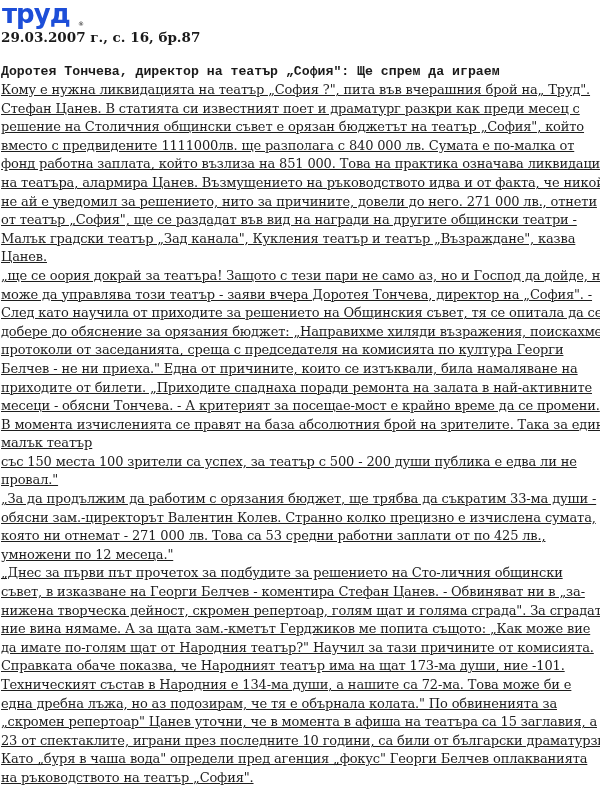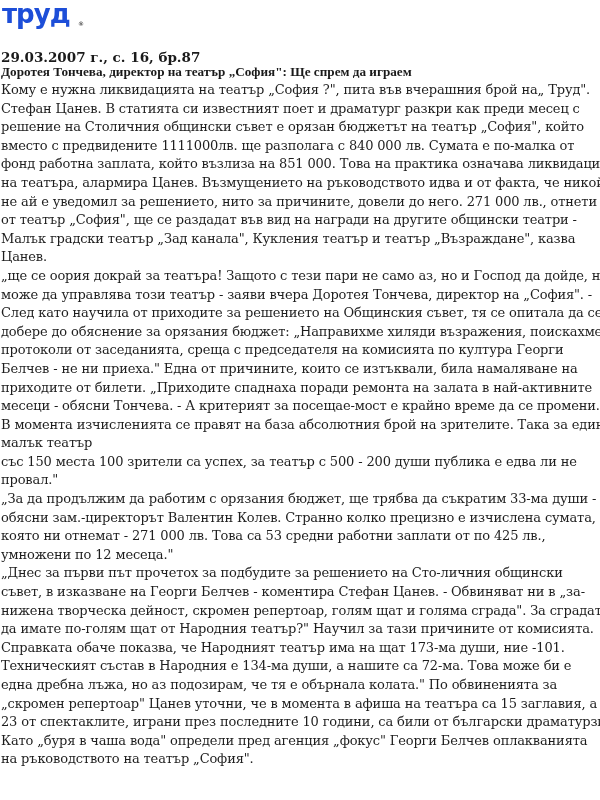--- a/index.html
+++ b/index.html
@@ -5,32 +5,32 @@
     html, body { margin: 0; padding: 0; background: #ffffff; }
     body { width: 600px; height: 800px; overflow: hidden; position: relative; color: #111; }
     .logo {
       position: absolute; left: 2px; top: 0px;
       font-family: "DejaVu Sans", sans-serif; font-weight: bold;
       font-size: 26px; letter-spacing: -1px; line-height: 28px; color: #1d4ed8;
     }
     .logo-mark { position: absolute; left: 78px; top: 20px; font-size: 6px; font-family: "DejaVu Sans", sans-serif; }
     .dateline {
       position: absolute; left: 1px; top: 28px;
-      font-family: "DejaVu Serif", serif; font-weight: bold; font-size: 13.5px; line-height: 18px; color: #1a1a1a; margin-top: 20px;
+      font-family: "DejaVu Serif", serif; font-weight: bold; font-size: 13.5px; line-height: 18px; color: #1a1a1a;
     }
     .headline {
       position: absolute; left: 1px; top: 63px;
-      font-family: Liberation Serif, serif; font-weight: bold; font-size: 13.2px; line-height: 18px; color: #1a1a1a;
+      font-family: Liberation Mono, monospace; font-weight: bold; font-size: 13.2px; line-height: 18px; color: #1a1a1a;
       white-space: nowrap;
     }
     .body-text {
       position: absolute; left: 1px; top: 81px; width: 600px;
       font-family: "DejaVu Serif", serif; font-size: 13px; line-height: 18.6px; color: #1e1e1e;
     }
-    .line { white-space: nowrap; height: 18.6px; overflow: visible; letter-spacing: -0.15px; }
+    .line { white-space: nowrap; height: 18.6px; overflow: visible; letter-spacing: -0.15px; text-decoration: underline; }
   </style>
 </head>
 <body>
 
 <div>
   <div class="logo">
     <span>труд</span>
   </div>
   <span class="logo-mark">®</span>
   <div class="dateline">29.03.2007 г., с. 16, бр.87</div>
@@ -61,20 +61,21 @@
   <div class="line">малък театър</div>
   <div class="line">със 150 места 100 зрители са успех, за театър с 500 - 200 души публика е едва ли не</div>
   <div class="line">провал."</div>
   <div class="line">„За да продължим да работим с орязания бюджет, ще трябва да съкратим 33-ма души -</div>
   <div class="line">обясни зам.-циректорът Валентин Колев. Странно колко прецизно е изчислена сумата,</div>
   <div class="line">която ни отнемат - 271 000 лв. Това са 53 средни работни заплати от по 425 лв.,</div>
   <div class="line">умножени по 12 месеца."</div>
   <div class="line">„Днес за първи път прочетох за подбудите за решението на Сто-личния общински</div>
   <div class="line">съвет, в изказване на Георги Белчев - коментира Стефан Цанев. - Обвиняват ни в „за-</div>
   <div class="line">нижена творческа дейност, скромен репертоар, голям щат и голяма сграда". За сградата</div>
+  <div class="line">ние вина нямаме. А за щата зам.-кметът Герджиков ме попита същото: „Как може вие</div>
   <div class="line">да имате по-голям щат от Народния театър?" Научил за тази причините от комисията.</div>
   <div class="line">Справката обаче показва, че Народният театър има на щат 173-ма души, ние -101.</div>
   <div class="line">Техническият състав в Народния е 134-ма души, а нашите са 72-ма. Това може би е</div>
   <div class="line">една дребна лъжа, но аз подозирам, че тя е обърнала колата." По обвиненията за</div>
   <div class="line">„скромен репертоар" Цанев уточни, че в момента в афиша на театъра са 15 заглавия, а</div>
   <div class="line">23 от спектаклите, играни през последните 10 години, са били от български драматурзи.</div>
   <div class="line">Като „буря в чаша вода" определи пред агенция „фокус" Георги Белчев оплакванията</div>
   <div class="line">на ръководството на театър „София".</div>
 
 </div>

